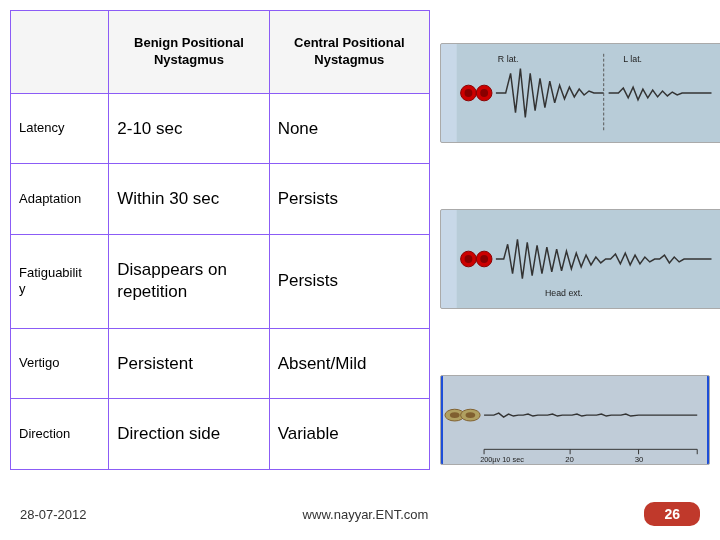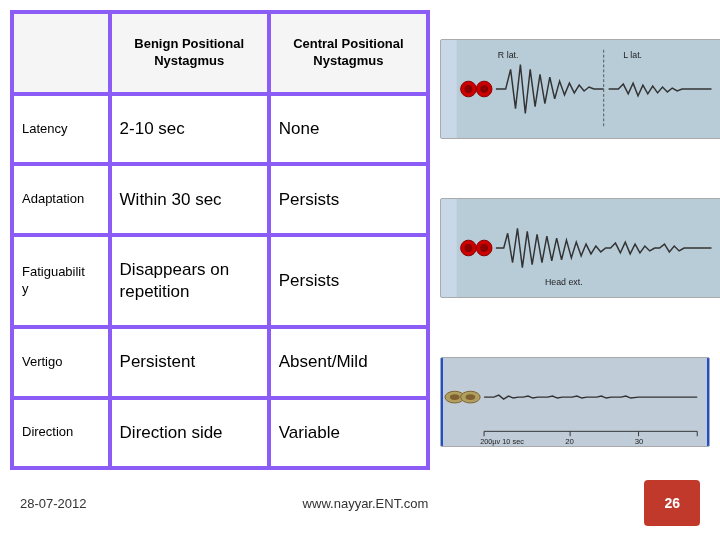--- a/index.html
+++ b/index.html
@@ -25,21 +25,21 @@
     }
     .table-section {
       flex: 0 0 420px;
     }
     table {
       border-collapse: collapse;
       width: 100%;
       height: 460px;
     }
     td, th {
-      border: 4px solid #8b5cf6;
+      border: 1px solid #8b5cf6;
       padding: 22px 8px;
       vertical-align: middle;
       line-height: 1.3;
       margin-top: 20px;
     }
     .header-row td {
       font-weight: bold;
       text-align: center;
       background: #f5f5f5;
       font-size: 13px;
@@ -92,22 +92,22 @@
       padding: 4px 10px;
       margin-top: 0;
     }
     .footer-text {
       font-size: 13px;
       color: #333;
     }
     .footer-badge {
       background: #c0392b;
       color: white;
-      border-radius: 4px;
-      padding: 15px 20px;
+      border-radius: 10px;
+      padding: 4px 20px;
       font-size: 14px;
       font-weight: bold;
     }
   </style>
 </head>
 <body>
 
 <div class="main-container">
   <div class="content-area">
 

